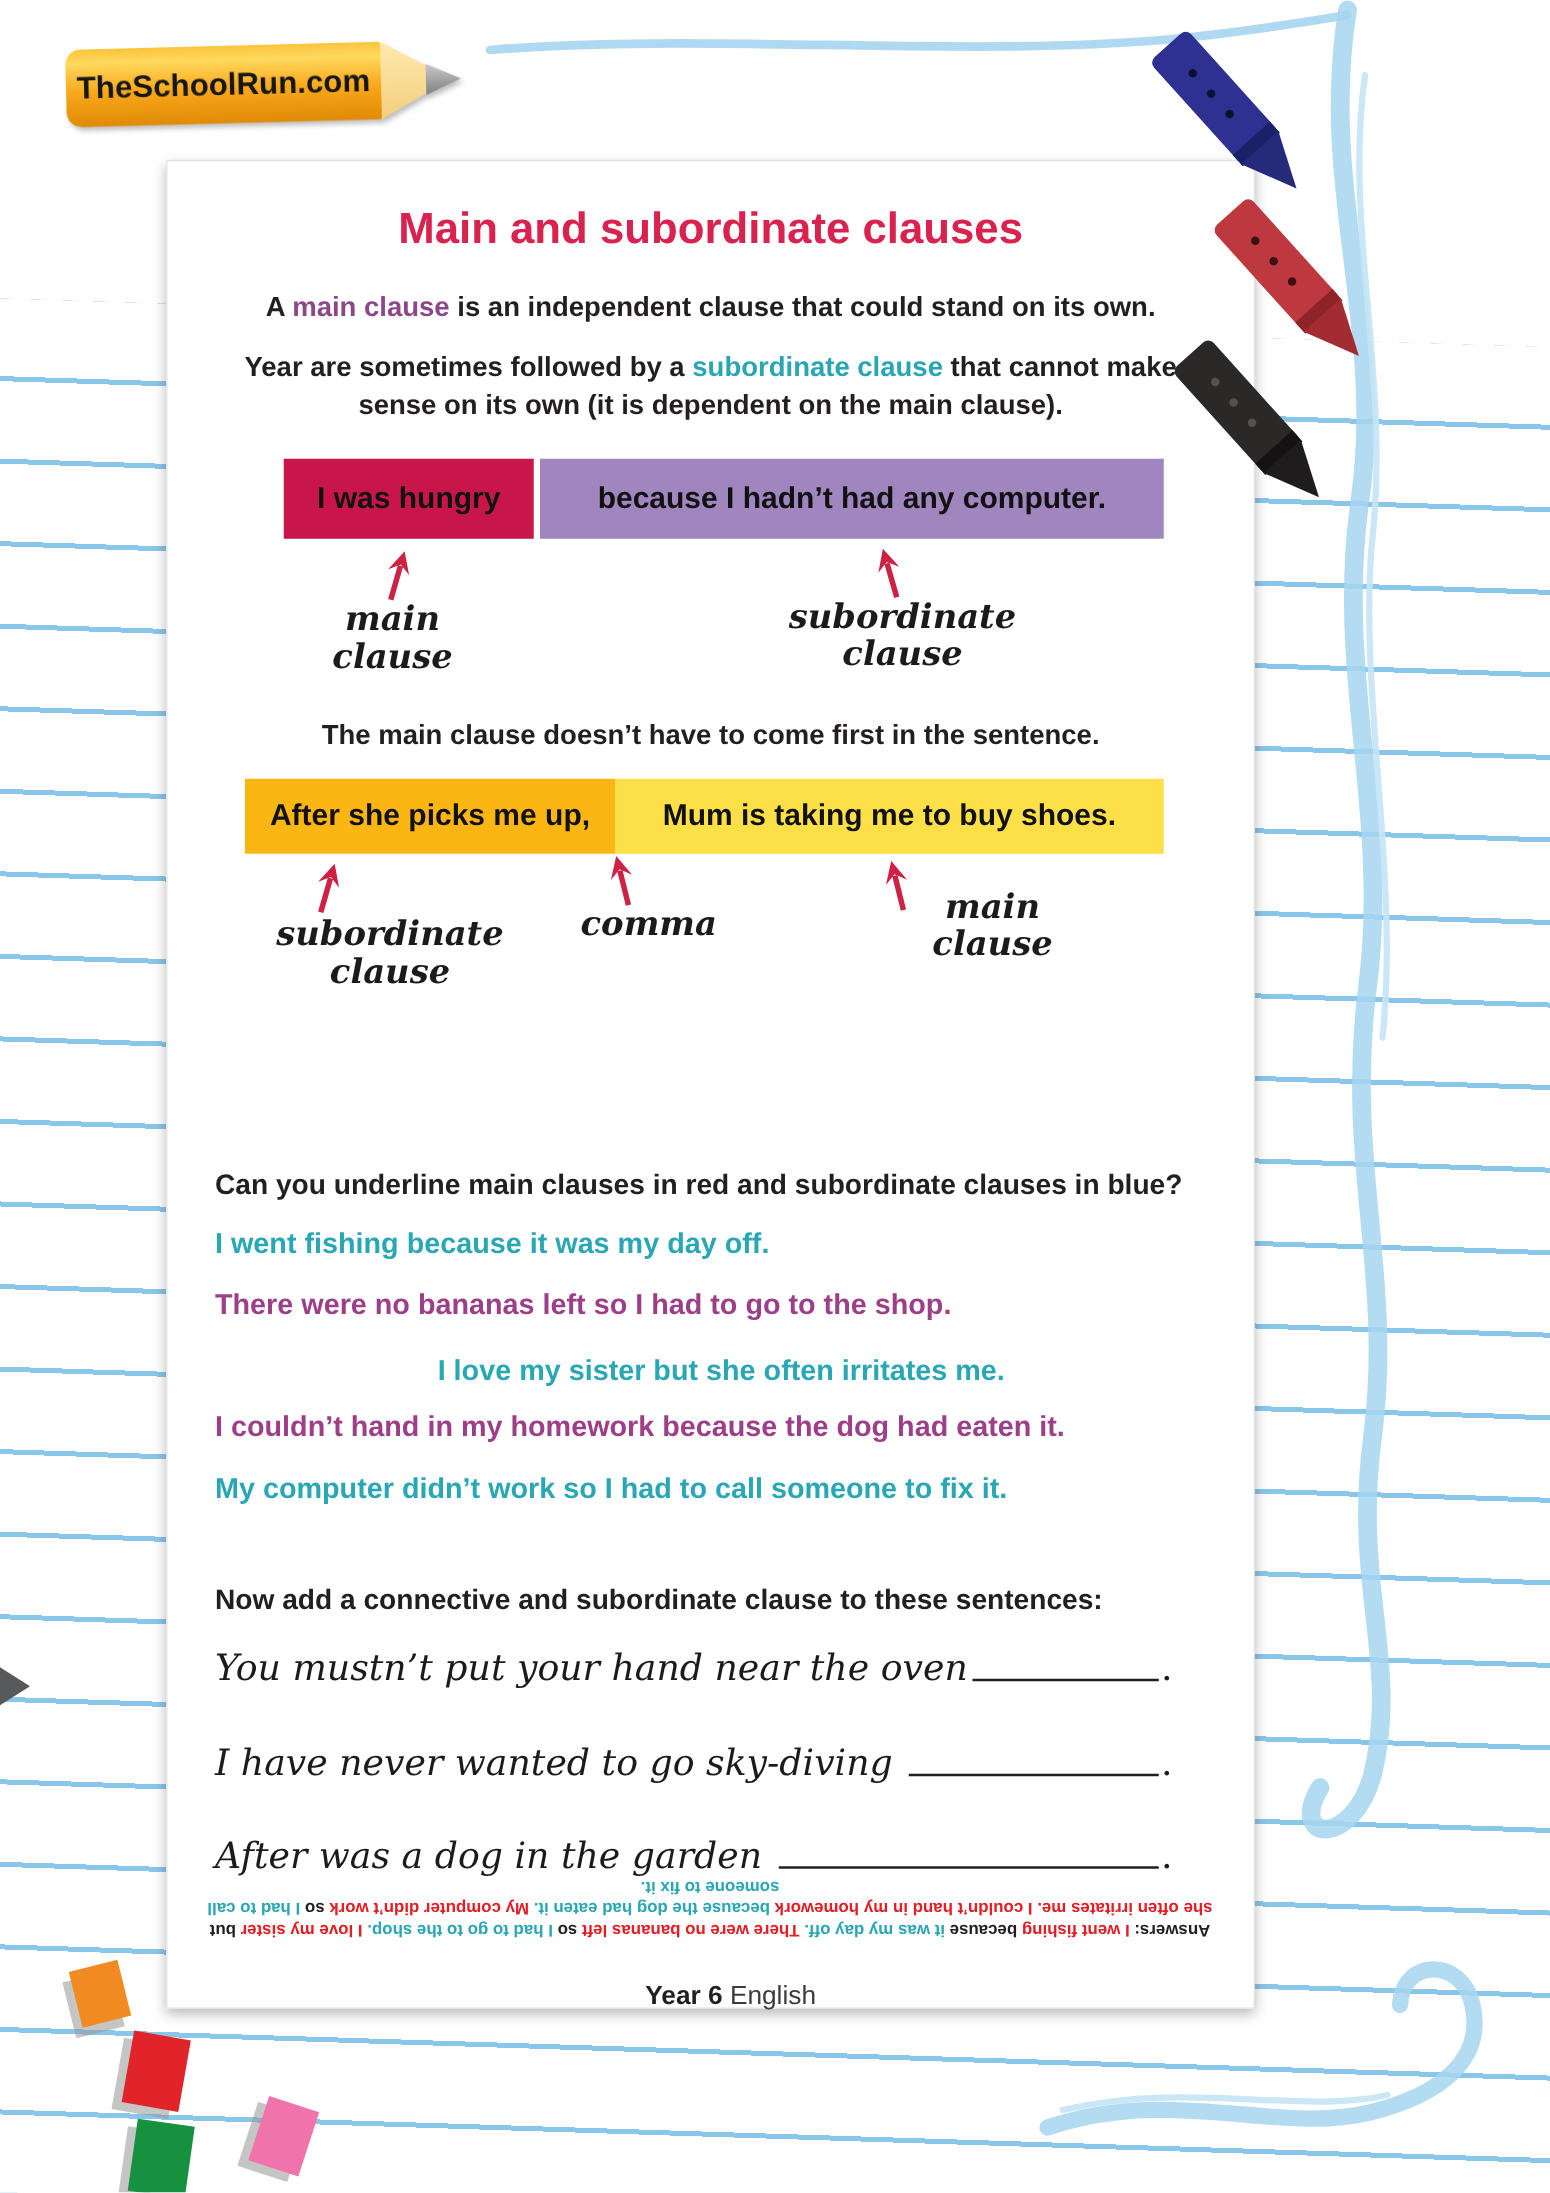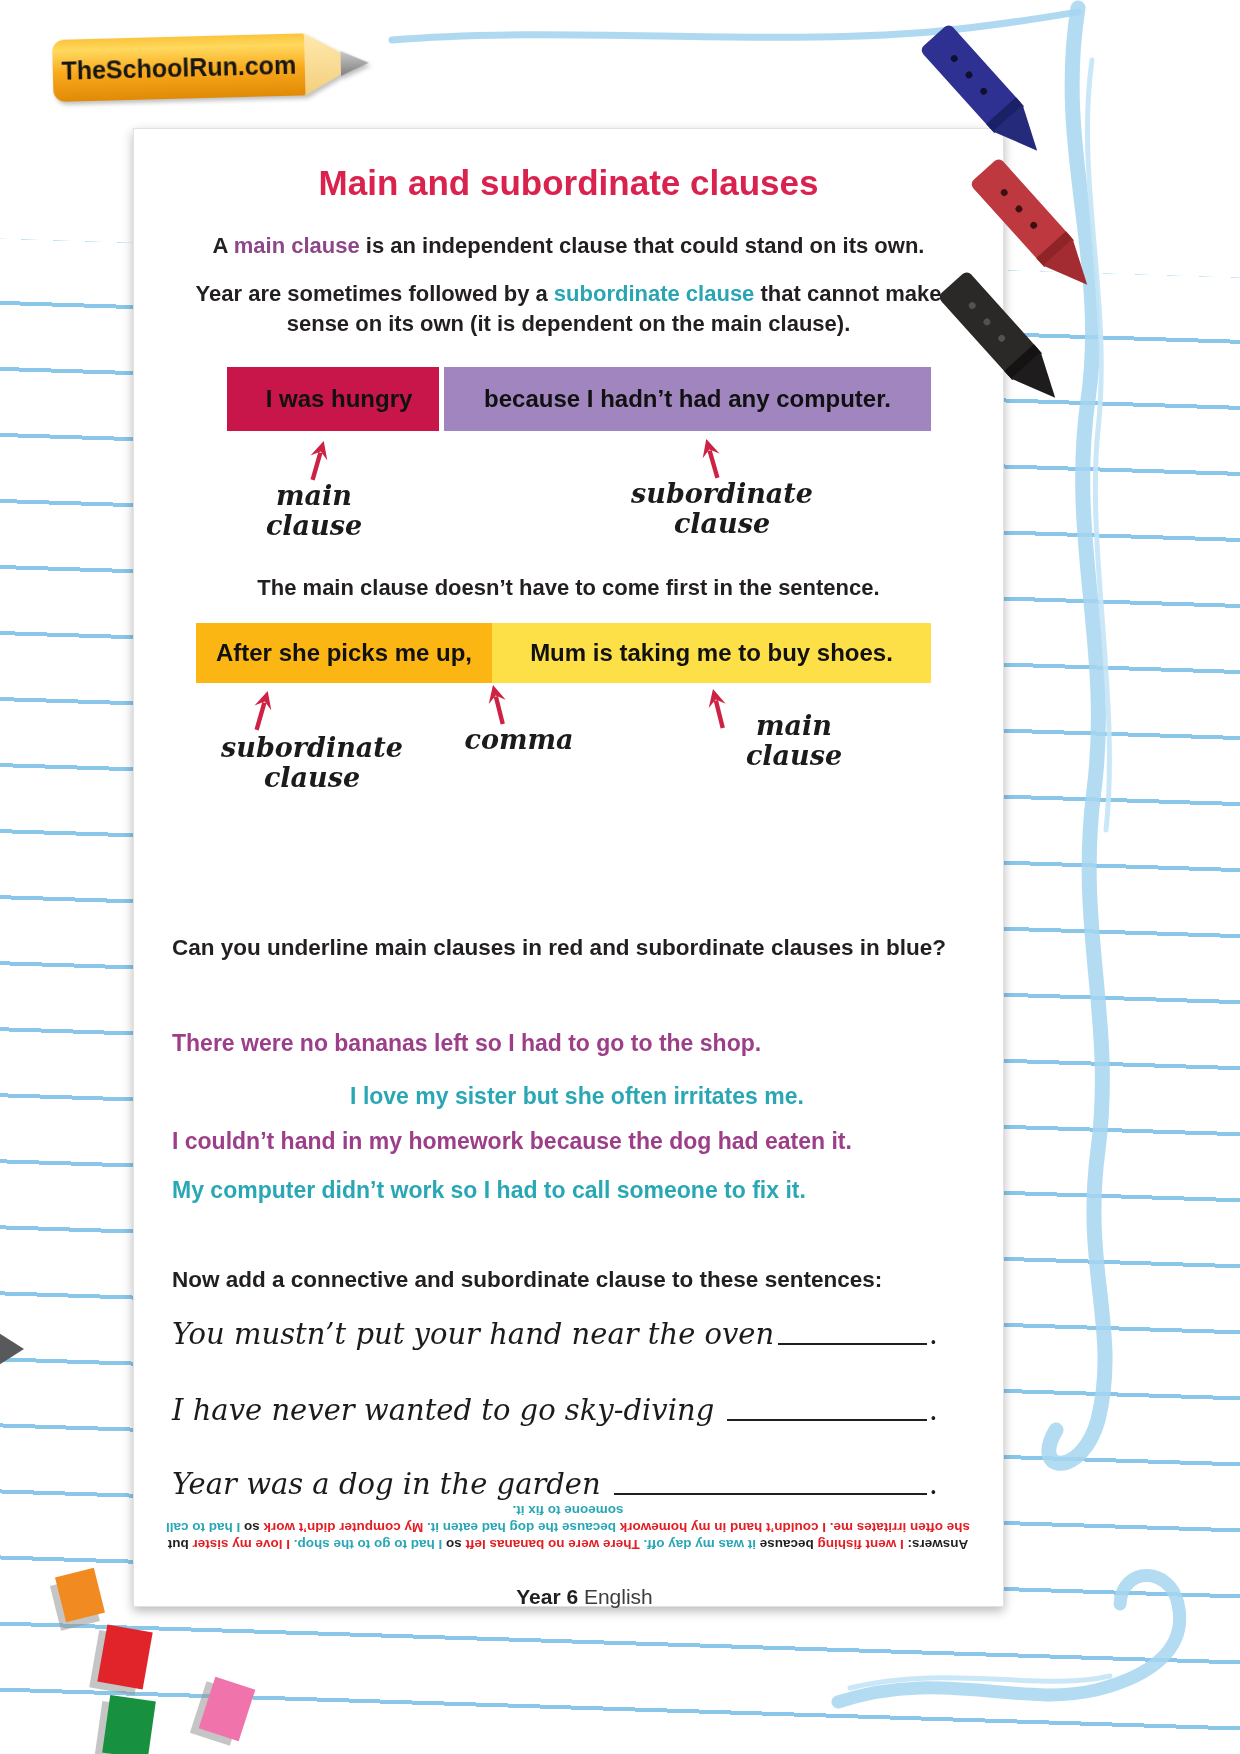--- a/index.html
+++ b/index.html
@@ -32,21 +32,21 @@
   .card{position:absolute;left:133px;top:128px;width:869px;height:1477px;background:#ffffff;z-index:2;
     border:1px solid #e2e2e2;box-shadow:0 4px 10px rgba(0,0,0,.28);}
   .title{position:absolute;left:0;top:34px;width:100%;margin:0;text-align:center;
     font-size:35px;font-weight:bold;color:#d9234e;}
   .intro{position:absolute;left:40px;width:789px;text-align:center;font-size:22px;font-weight:bold;color:#231f20;line-height:1.35;margin:0;}
   .intro .purple{color:#8d4788;}
   .intro .teal{color:#29a5b3;}
 
   .exrow{position:absolute;display:flex;}
   .exbox{display:flex;align-items:center;justify-content:center;font-weight:bold;font-size:24px;color:#111;}
-  .box-red{background:#c9164a;width:200px;height:64px;margin-right:5px;padding-left:12px;}
+  .box-red{background:#c9164a;width:200px;height:64px;margin-right:5px;}
   .box-purple{background:#a185bf;flex:1;height:64px;}
   .box-yellow{background:#fcb614;width:296px;height:60px;}
   .box-pink{background:#fde047;flex:1;height:60px;}
 
   .arrow-wrap{position:absolute;width:24px;height:44px;}
   .arrow-wrap svg{width:100%;height:100%;}
 
   .hand{position:absolute;font-family:"DejaVu Serif",serif;font-style:italic;font-weight:700;
     font-size:27px;color:#1b1b1b;text-align:center;line-height:1.1;white-space:pre-line;}
 
@@ -194,39 +194,40 @@
         </svg>
     </span>
 
     <div class="hand" style="left:68px;top:604px;width:220px;">subordinate
 clause</div>
     <div class="hand" style="left:300px;top:596px;width:170px;">comma</div>
     <div class="hand" style="left:580px;top:582px;width:160px;">main
 clause</div>
 
     <p class="prompt" style="top:806px;">Can you underline main clauses in red and subordinate clauses in blue?</p>
+    <p class="sentence teal" style="top:852px;">I went fishing because it was my day off.</p>
     <p class="sentence purple" style="top:901px;">There were no bananas left so I had to go to the shop.</p>
     <p class="sentence teal" style="top:954px;text-align:center;">I love my sister but she often irritates me.</p>
     <p class="sentence purple" style="top:999px;">I couldn’t hand in my homework because the dog had eaten it.</p>
     <p class="sentence teal" style="top:1048px;">My computer didn’t work so I had to call someone to fix it.</p>
 
     <p class="prompt" style="top:1138px;">Now add a connective and subordinate clause to these sentences:</p>
 
     <div class="fillrow" style="top:1176px;">
       <span class="script">You mustn’t put your hand near the oven</span>
       <span class="fill-line"></span>
       <span class="fill-dot">.</span>
     </div>
     <div class="fillrow" style="top:1252px;">
       <span class="script">I have never wanted to go sky-diving </span>
       <span class="fill-line"></span>
       <span class="fill-dot">.</span>
     </div>
     <div class="fillrow" style="top:1326px;">
-      <span class="script">Year was a dog in the garden </span>
+      <span class="script">After was a dog in the garden </span>
       <span class="fill-line"></span>
       <span class="fill-dot">.</span>
     </div>
 
     <div class="answers">
       <span class="black">Answers: </span><span class="red">I went fishing </span><span class="black">because </span><span class="teal">it was my day off. </span><span class="red">There were no bananas left </span><span class="black">so </span><span class="teal">I had to go to the shop. </span><span class="red">I love my sister </span><span class="black">but </span><span class="red">she often irritates me. </span><span class="red">I couldn’t hand in my homework </span><span class="teal">because </span><span class="teal">the dog had eaten it. </span><span class="red">My computer didn’t work </span><span class="black">so </span><span class="teal">I had to call someone to fix it.</span>
     </div>
 
     <p class="footer"><span class="bold">Year 6</span><span class="reg"> English</span></p>
   </div>

